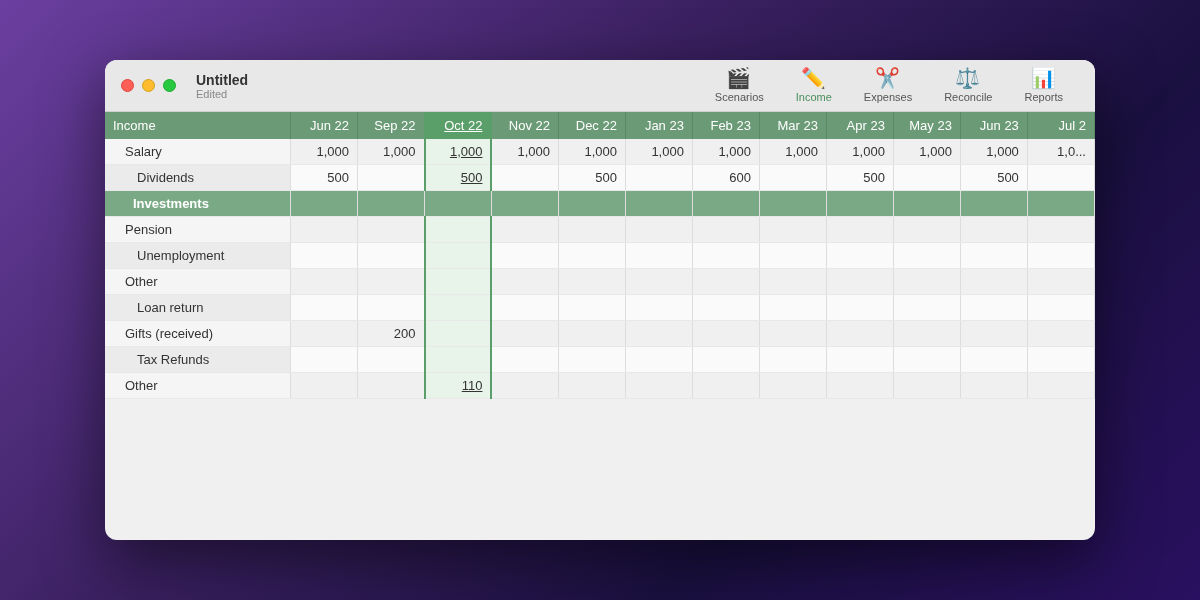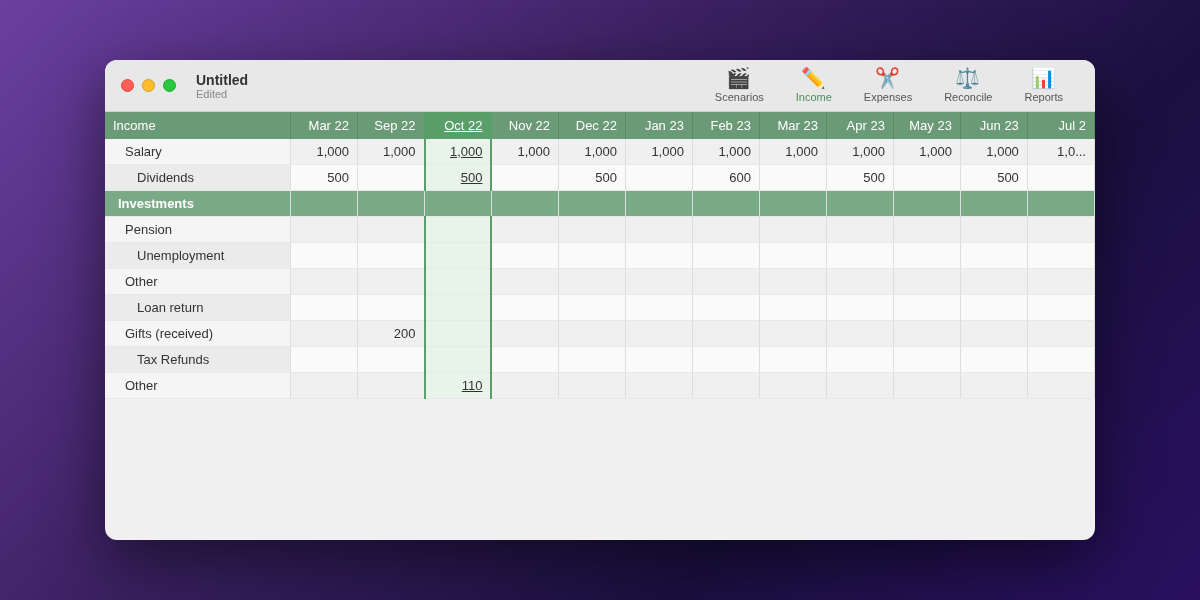--- a/index.html
+++ b/index.html
@@ -150,21 +150,21 @@
       text-align: left;
       padding-left: 20px;
       background: #f5f5f5;
       color: #333;
     }
 
     tbody tr.category-row td {
       background: #7aaa85;
       color: white;
       font-weight: 600;
-      padding-left: 13px;
+      padding-left: 28px;
     }
 
     tbody tr.category-row td:first-child {
       background: #7aaa85;
       color: white;
     }
 
     tbody tr.alt-row td:first-child {
       background: #ebebeb;
     }
@@ -222,21 +222,21 @@
         <span class="toolbar-label">Reports</span>
       </div>
     </div>
   </div>
 
   <div class="spreadsheet-container">
     <table>
       <thead>
         <tr>
           <th>Income</th>
-          <th>Mar 22</th>
+          <th>Jun 22</th>
           <th>Sep 22</th>
           <th class="selected-col">Oct 22</th>
           <th>Nov 22</th>
           <th>Dec 22</th>
           <th>Jan 23</th>
           <th>Feb 23</th>
           <th>Mar 23</th>
           <th>Apr 23</th>
           <th>May 23</th>
           <th>Jun 23</th>

